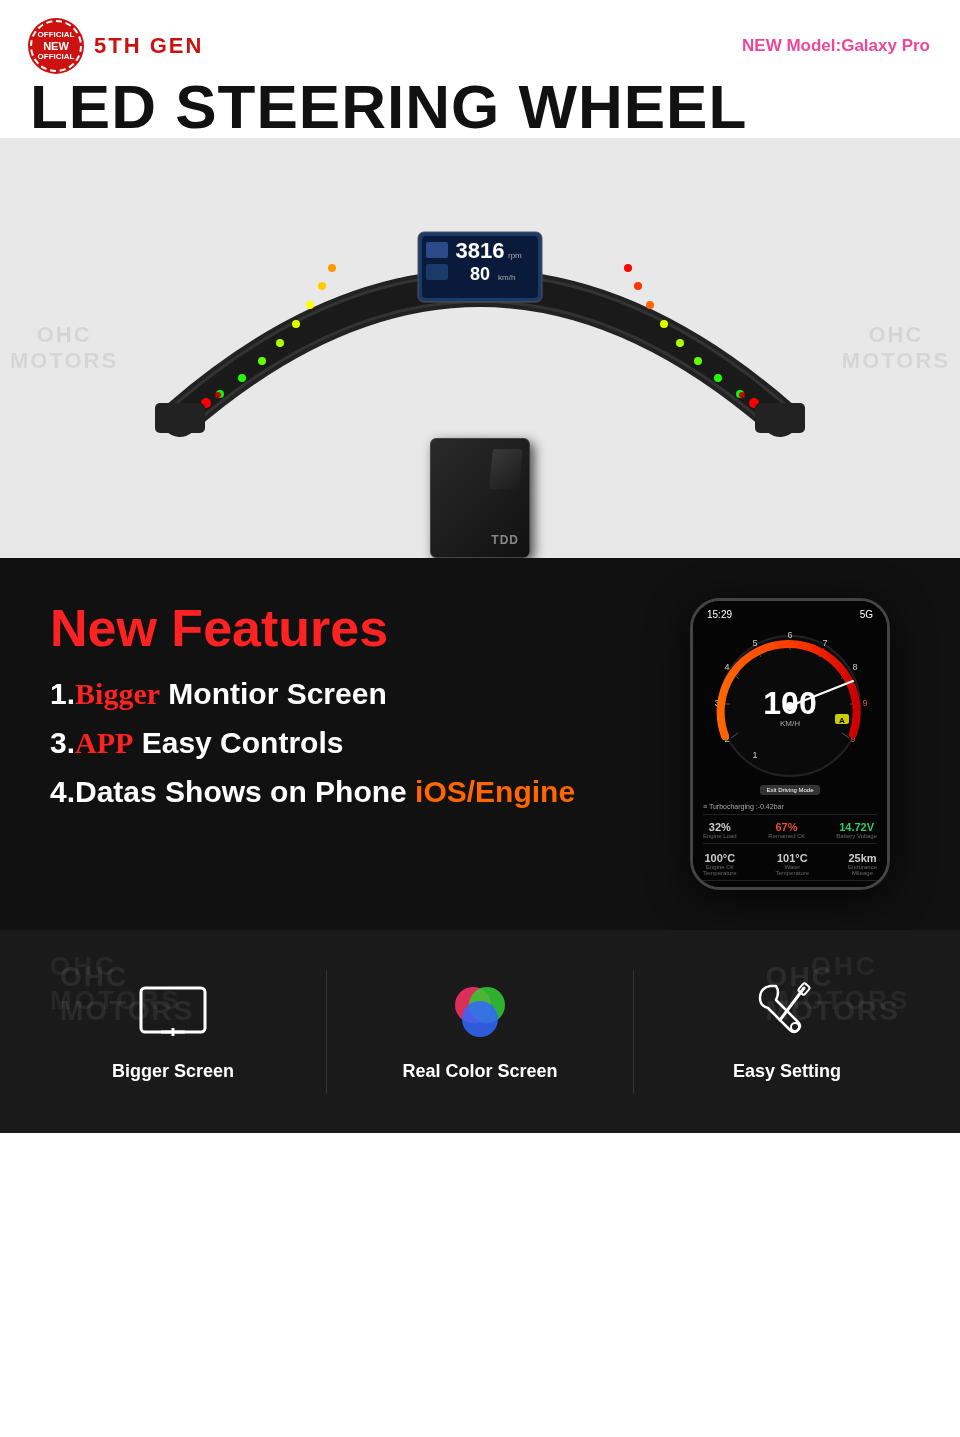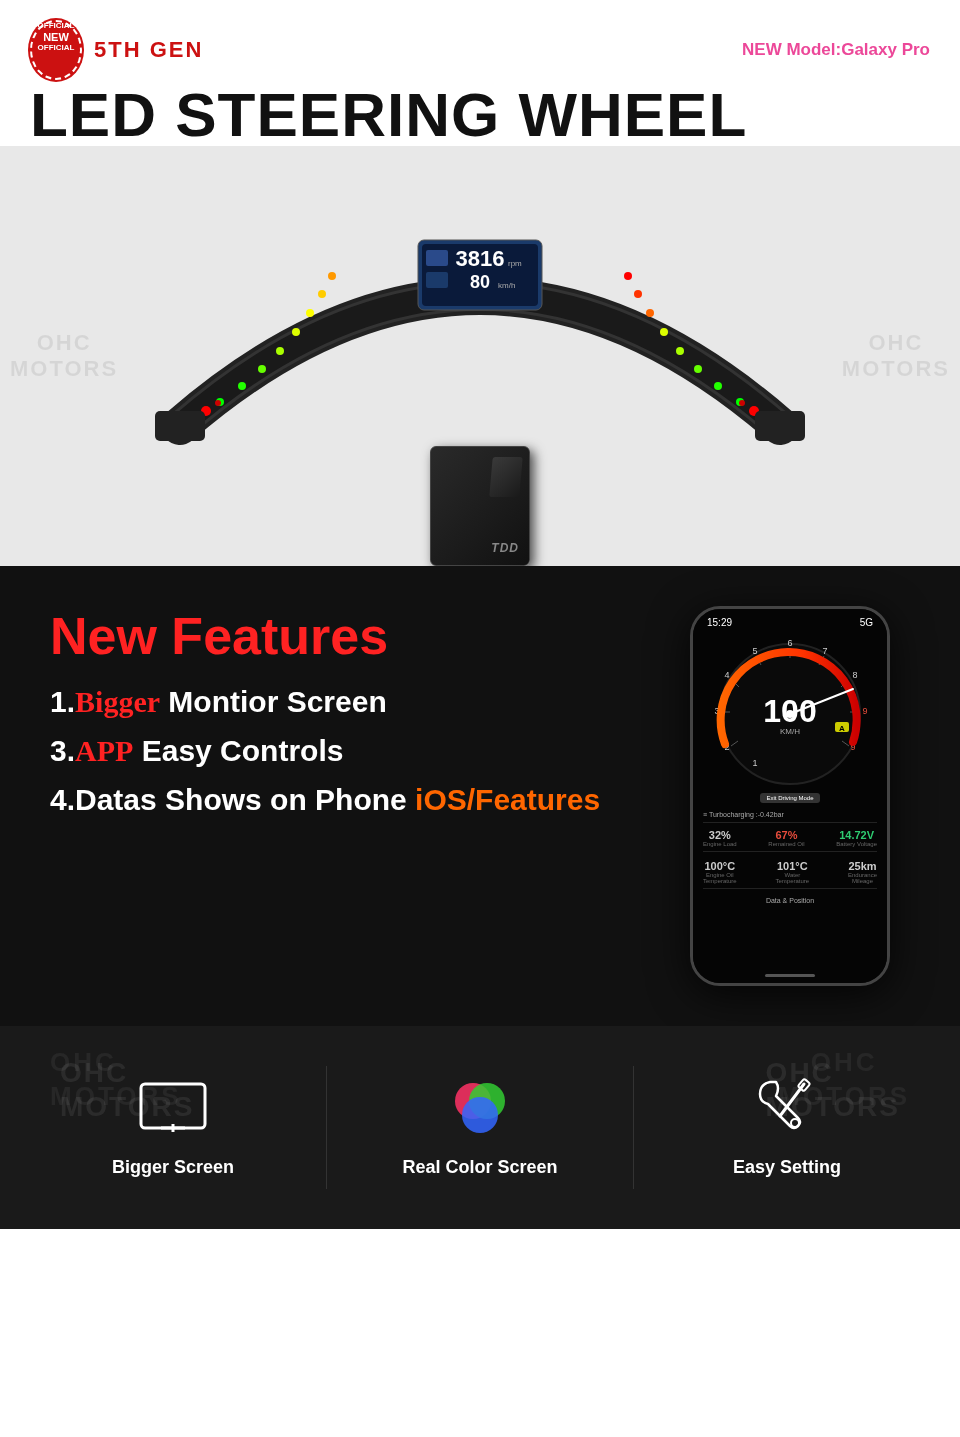--- a/index.html
+++ b/index.html
@@ -29,24 +29,25 @@
       display: flex;
       align-items: center;
       gap: 12px;
     }
 
     .new-badge {
       background: #cc1111;
       color: #fff;
       border-radius: 50%;
       width: 52px;
-      height: 60px;
+      height: 52px;
       display: flex;
       flex-direction: column;
       align-items: center;
+      justify-content: center;
       font-size: 9px;
       font-weight: bold;
       border: 2px dashed #fff;
       box-shadow: 0 0 0 2px #cc1111;
       line-height: 1.1;
       text-align: center;
     }
 
     .fifth-gen-text {
       color: #cc1111;
@@ -229,21 +230,21 @@
       padding-right: 20px;
     }
 
     .features-phone {
       width: 220px;
       flex-shrink: 0;
     }
 
     .phone-big {
       width: 200px;
-      height: 380px;
+      height: 292px;
       background: #0a0a0a;
       border-radius: 30px;
       border: 3px solid #444;
       overflow: hidden;
       box-shadow: 0 8px 40px rgba(0,0,0,0.8);
     }
 
     .phone-big-screen {
       width: 100%;
       height: 100%;
@@ -400,41 +401,41 @@
       <rect x="286" y="46" width="22" height="16" rx="2" fill="#1a3a6a"></rect>
 
       <rect x="15" y="185" width="50" height="30" rx="5" fill="#222"></rect>
       <rect x="615" y="185" width="50" height="30" rx="5" fill="#222"></rect>
     </svg>
 
     
     <div style="position:absolute; bottom:-20px; left:50%; transform:translateX(-50%); width:100px; height:120px; background:linear-gradient(135deg,#2a2a2a,#111); border-radius:6px; border:1px solid #444; box-shadow:4px 4px 12px rgba(0,0,0,0.7);">
       <div style="position:absolute;top:10px;right:8px;width:30px;height:40px;background:linear-gradient(135deg,#3a3a3a,#1a1a1a);border-radius:3px;transform:skewX(-5deg);"></div>
 
-      <div style="position:absolute;bottom:10px;right:10px;color:#888;font-size:12px;font-weight:900;letter-spacing:1px;font-style:italic;">TDD</div>
+      <div style="position:absolute;bottom:10px;right:10px;color:#888;font-size:12px;font-weight:900;letter-spacing:1px;">TDD</div>
     </div>
   </div>
 </div>
 
 <div class="features-section">
   <div class="features-inner">
     <div class="features-text">
       <div class="features-title">New Features</div>
 
       <div class="feature-item">
         <span>1.</span><span class="highlight-red">Bigger</span><span> Montior Screen</span>
       </div>
 
 
       <div class="feature-item">
         <span>3.</span><span class="highlight-red">APP</span><span> Easy Controls</span>
       </div>
 
       <div class="feature-item">
-        <span>4.Datas Shows on Phone </span><span class="highlight-orange">iOS/Features</span>
+        <span>4.Datas Shows on Phone </span><span class="highlight-orange">iOS/Engine</span>
       </div>
     </div>
 
     <div class="features-phone">
       <div class="phone-big">
         <div class="phone-big-screen">
 
           <div class="phone-big-statusbar">
             <span>15:29</span>
             <span>5G</span>

